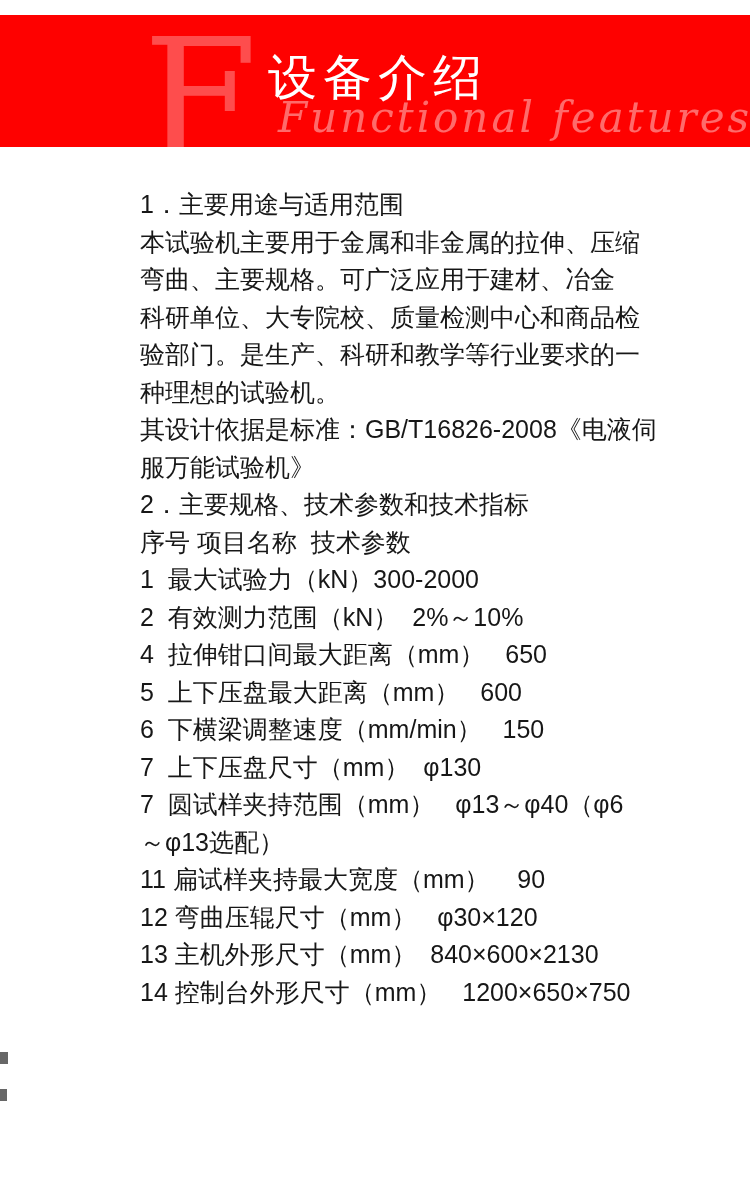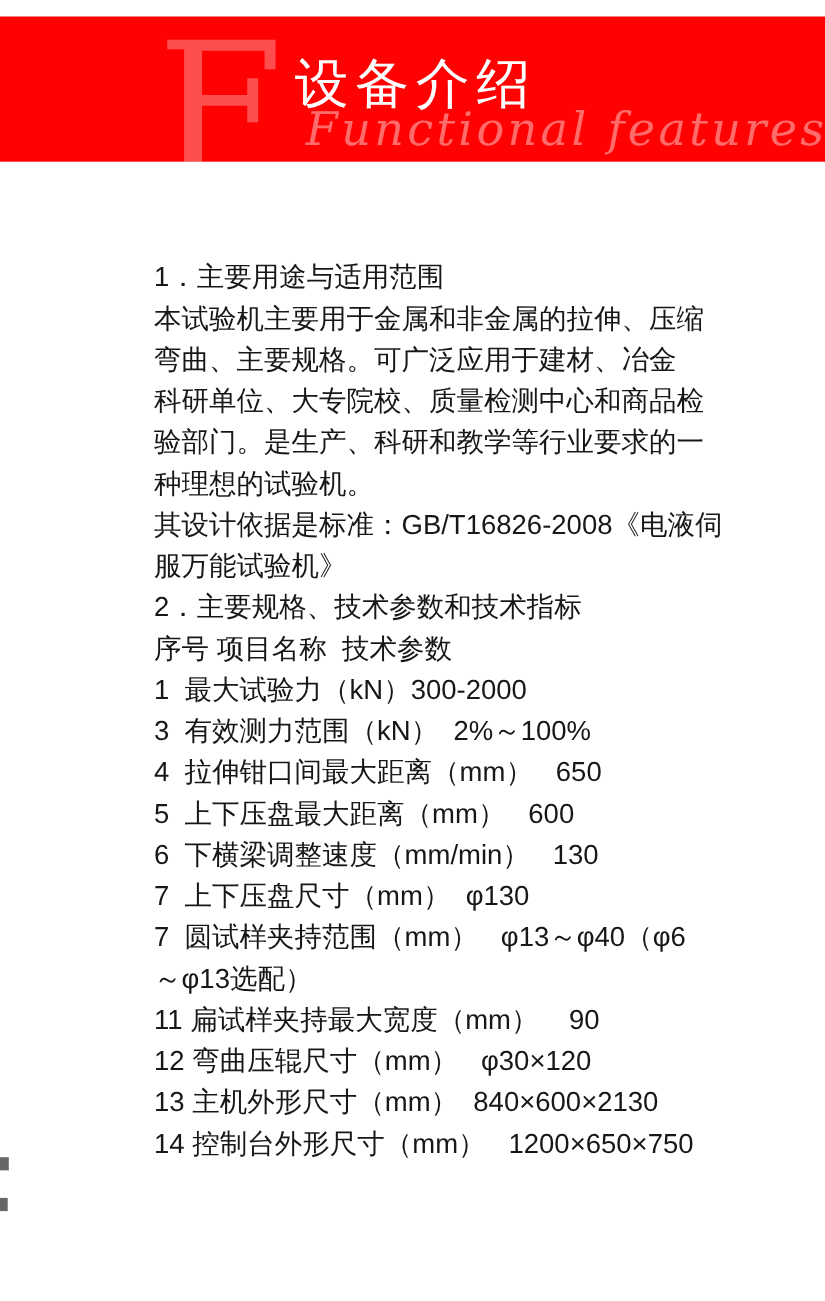--- a/index.html
+++ b/index.html
@@ -45,21 +45,20 @@
     font-size: 42px;
     line-height: 1.2;
     color: rgba(255,255,255,0.42);
     letter-spacing: 3px;
     white-space: nowrap;
   }
   .body-text {
     position: absolute;
     left: 140px; top: 186px;
     width: 600px;
-    margin-top: 48px;
   }
   .text-line {
     white-space: pre;
     font-size: 25px;
     line-height: 37.5px;
     color: #171717;
   }
   .edge-artifact {
     position: absolute;
     background: #4c4c4c;
@@ -82,24 +81,24 @@
   <div class="text-line">本试验机主要用于金属和非金属的拉伸、压缩</div>
   <div class="text-line">弯曲、主要规格。可广泛应用于建材、冶金</div>
   <div class="text-line">科研单位、大专院校、质量检测中心和商品检</div>
   <div class="text-line">验部门。是生产、科研和教学等行业要求的一</div>
   <div class="text-line">种理想的试验机。</div>
   <div class="text-line">其设计依据是标准：GB/T16826-2008《电液伺</div>
   <div class="text-line">服万能试验机》</div>
   <div class="text-line">2．主要规格、技术参数和技术指标</div>
   <div class="text-line">序号 项目名称  技术参数</div>
   <div class="text-line">1  最大试验力（kN）300-2000</div>
-  <div class="text-line">3  有效测力范围（kN）  2%～100%</div>
+  <div class="text-line">2  有效测力范围（kN）  2%～10%</div>
   <div class="text-line">4  拉伸钳口间最大距离（mm）   650</div>
   <div class="text-line">5  上下压盘最大距离（mm）   600</div>
-  <div class="text-line">6  下横梁调整速度（mm/min）   130</div>
+  <div class="text-line">6  下横梁调整速度（mm/min）   150</div>
   <div class="text-line">7  上下压盘尺寸（mm）  φ130</div>
   <div class="text-line">7  圆试样夹持范围（mm）   φ13～φ40（φ6</div>
   <div class="text-line">～φ13选配）</div>
   <div class="text-line">11 扁试样夹持最大宽度（mm）    90</div>
   <div class="text-line">12 弯曲压辊尺寸（mm）   φ30×120</div>
   <div class="text-line">13 主机外形尺寸（mm）  840×600×2130</div>
   <div class="text-line">14 控制台外形尺寸（mm）   1200×650×750</div>
 </div>
 
 <div class="edge-artifact a1"></div>

